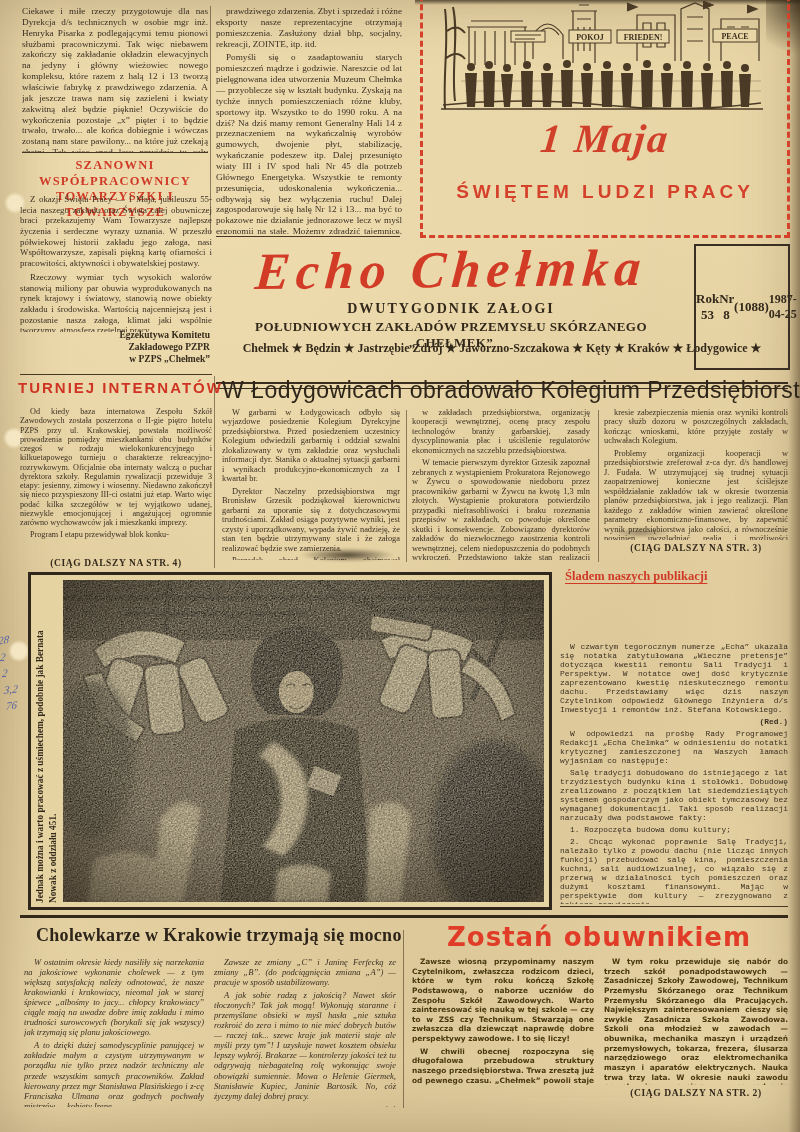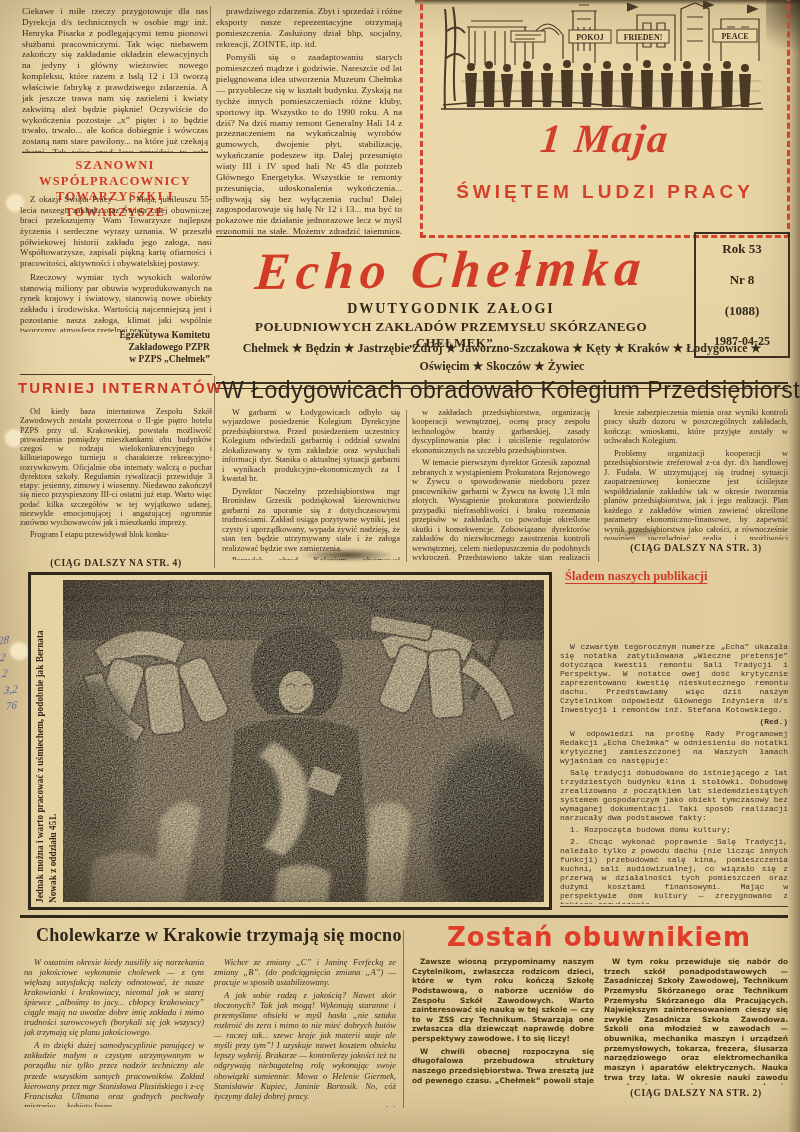--- a/index.html
+++ b/index.html
@@ -34,21 +34,21 @@
   .may-title{left:0;right:0;top:126px;text-align:center;font-size:40px;font-weight:bold;font-style:italic;
     color:#d0402a;transform:skewX(-6deg);letter-spacing:2px;font-family:"Liberation Serif",serif;}
   .may-sub{left:0;right:0;top:192px;text-align:center;font-size:19px;letter-spacing:4px;color:#d5422c;
     font-family:"Liberation Sans",sans-serif;font-weight:bold;}
   
   .mast-title{left:216px;top:240px;width:470px;text-align:center;font-size:52px;font-weight:bold;font-style:italic;
     color:#d23b26;letter-spacing:6px;transform:rotate(-.6deg) skewX(-5deg);white-space:nowrap;}
   .mast-sub1{left:216px;top:301px;width:470px;text-align:center;font-weight:bold;font-size:14px;letter-spacing:2px;color:#33291b;}
   .mast-sub2{left:216px;top:319px;width:470px;text-align:center;font-weight:bold;font-size:13px;letter-spacing:.4px;color:#33291b;}
   .towns{left:216px;width:572px;text-align:center;font-weight:bold;font-size:12px;color:#33291b;white-space:nowrap;}
-  .issue-box{left:694px;top:232px;width:92px;height:122px;border:2px solid #3a2f22;display:flex;flex-direction:column;
+  .issue-box{left:694px;top:244px;width:92px;height:122px;border:2px solid #3a2f22;display:flex;flex-direction:row;
     justify-content:space-around;align-items:center;font-weight:bold;font-size:13px;color:#33291b;text-align:center;}
   .issue-box .date{font-size:12px;}
   
   .turniej-head{left:18px;top:379px;width:196px;text-align:center;font-family:"Liberation Sans",sans-serif;
     font-weight:bold;font-size:15px;letter-spacing:2px;color:#cf3322;white-space:nowrap;}
   .turniej-body{left:20px;top:407px;width:192px;height:150px;font-size:8.2px;line-height:1.13;}
   
   .kol-head{left:222px;top:377px;width:566px;font-family:"Liberation Sans",sans-serif;font-size:23px;
     letter-spacing:.5px;color:#2e251a;white-space:nowrap;}
   .kol-col{top:408px;height:152px;font-size:8.4px;line-height:1.13;}
@@ -195,21 +195,20 @@
       </g>
     </svg>
     <div class="abs may-title">1 Maja</div>
     <div class="abs may-sub">ŚWIĘTEM LUDZI PRACY</div>
   </div>
 
   <div class="abs mast-title">Echo Chełmka</div>
   <div class="abs mast-sub1">DWUTYGODNIK ZAŁOGI</div>
   <div class="abs mast-sub2">POŁUDNIOWYCH ZAKŁADÓW PRZEMYSŁU SKÓRZANEGO „CHEŁMEK”</div>
   <div class="abs towns" style="top:341px;">Chełmek ★ Będzin ★ Jastrzębie Zdrój ★ Jaworzno-Szczakowa ★ Kęty ★ Kraków ★ Łodygowice ★</div>
-  <div class="abs towns" style="top:359px;">Oświęcim ★ Skoczów ★ Żywiec</div>
   <div class="abs issue-box">
     <div>Rok 53</div>
     <div>Nr 8</div>
     <div>(1088)</div>
     <div class="date">1987-04-25</div>
   </div>
   <div class="double-rule" style="left:216px;top:382px;width:572px;"></div>
 
   <div class="hline" style="left:20px;top:374px;width:192px;"></div>
   <div class="abs turniej-head">TURNIEJ INTERNATÓW</div>
@@ -340,21 +339,21 @@
   <div class="hline" style="left:560px;top:906px;width:228px;"></div>
 
   <div class="thick-rule" style="left:20px;top:915px;width:768px;"></div>
 
   <div class="abs chol-head">Cholewkarze w Krakowie trzymają się mocno</div>
   <div class="abs chol-col body-txt" style="left:24px;width:180px;">
     <p>W ostatnim okresie kiedy nasiliły się narzekania na jakościowe wykonanie cholewek — z tym większą satysfakcją należy odnotować, że nasze krakowianki i krakowiacy, nieomal jak w starej śpiewce „albośmy to jacy... chłopcy krakowiacy” ciągle mają na uwadze dobre imię zakładu i mimo trudności surowcowych (borykali się jak wszyscy) jak trzymają się planu jakościowego.</p>
     <p>A to dzięki dużej samodyscyplinie panującej w zakładzie małym a czystym utrzymywanym w porządku nie tylko przez nadzór techniczny ale przede wszystkim samych pracowników. Zakład kierowany przez mgr Stanisława Plasińskiego i z-cę Franciszka Ulmana oraz godnych pochwały mistrzów — kobiety Irenę</p>
   </div>
   <div class="abs chol-col body-txt" style="left:214px;width:182px;">
-    <p>Wicher ze zmiany „C” i Janinę Ferfecką ze zmiany „B”. (do podciągnięcia zmiana „A”) — pracuje w sposób ustabilizowany.</p>
+    <p>Zawsze ze zmiany „C” i Janinę Ferfecką ze zmiany „B”. (do podciągnięcia zmiana „A”) — pracuje w sposób ustabilizowany.</p>
     <p>A jak sobie radzą z jakością? Nawet skór tłoczonych? Tak jak mogą! Wykonują staranne i przemyślane obsieki w myśl hasła „nie sztuka rozkroić do zera i mimo to nie mieć dobrych butów — raczej tak... szewc kraje jak materii staje ale myśli przy tym”! I uzyskuje nawet kosztem obsieku lepszy wykrój. Brakarze — kontrolerzy jakości też tu odgrywają niebagatelną rolę wykonując swoje obowiązki sumiennie. Mowa o Helenie Giermek, Stanisławie Kupiec, Janinie Bartosik. No, cóż życzymy dalej dobrej pracy.</p>
     <p class="byline">(ty)</p>
   </div>
   <div class="vline" style="left:403px;top:930px;height:178px;"></div>
 
   <div class="abs zost-head">Zostań obuwnikiem</div>
   <div class="abs zost-col body-txt" style="left:412px;width:182px;">
     <p>Zawsze wiosną przypominamy naszym Czytelnikom, zwłaszcza rodzicom dzieci, które w tym roku kończą Szkołę Podstawową, o naborze uczniów do Zespołu Szkół Zawodowych. Warto zainteresować się nauką w tej szkole — czy to w ZSS czy Technikum. Stwarzają one zwłaszcza dla dziewcząt naprawdę dobre perspektywy zawodowe. I to się liczy!</p>
     <p>W chwili obecnej rozpoczyna się długofalowa przebudowa struktury naszego przedsiębiorstwa. Trwa zresztą już od pewnego czasu. „Chełmek” powoli staje się coraz bardziej atrakcyjnym miejscem pracy. Dla kobiet i dla mężczyzn. I tak będzie dalej, tak będzie w przyszłości, bo przecież ludzie zawsze będą chodzić w butach...</p>
 

